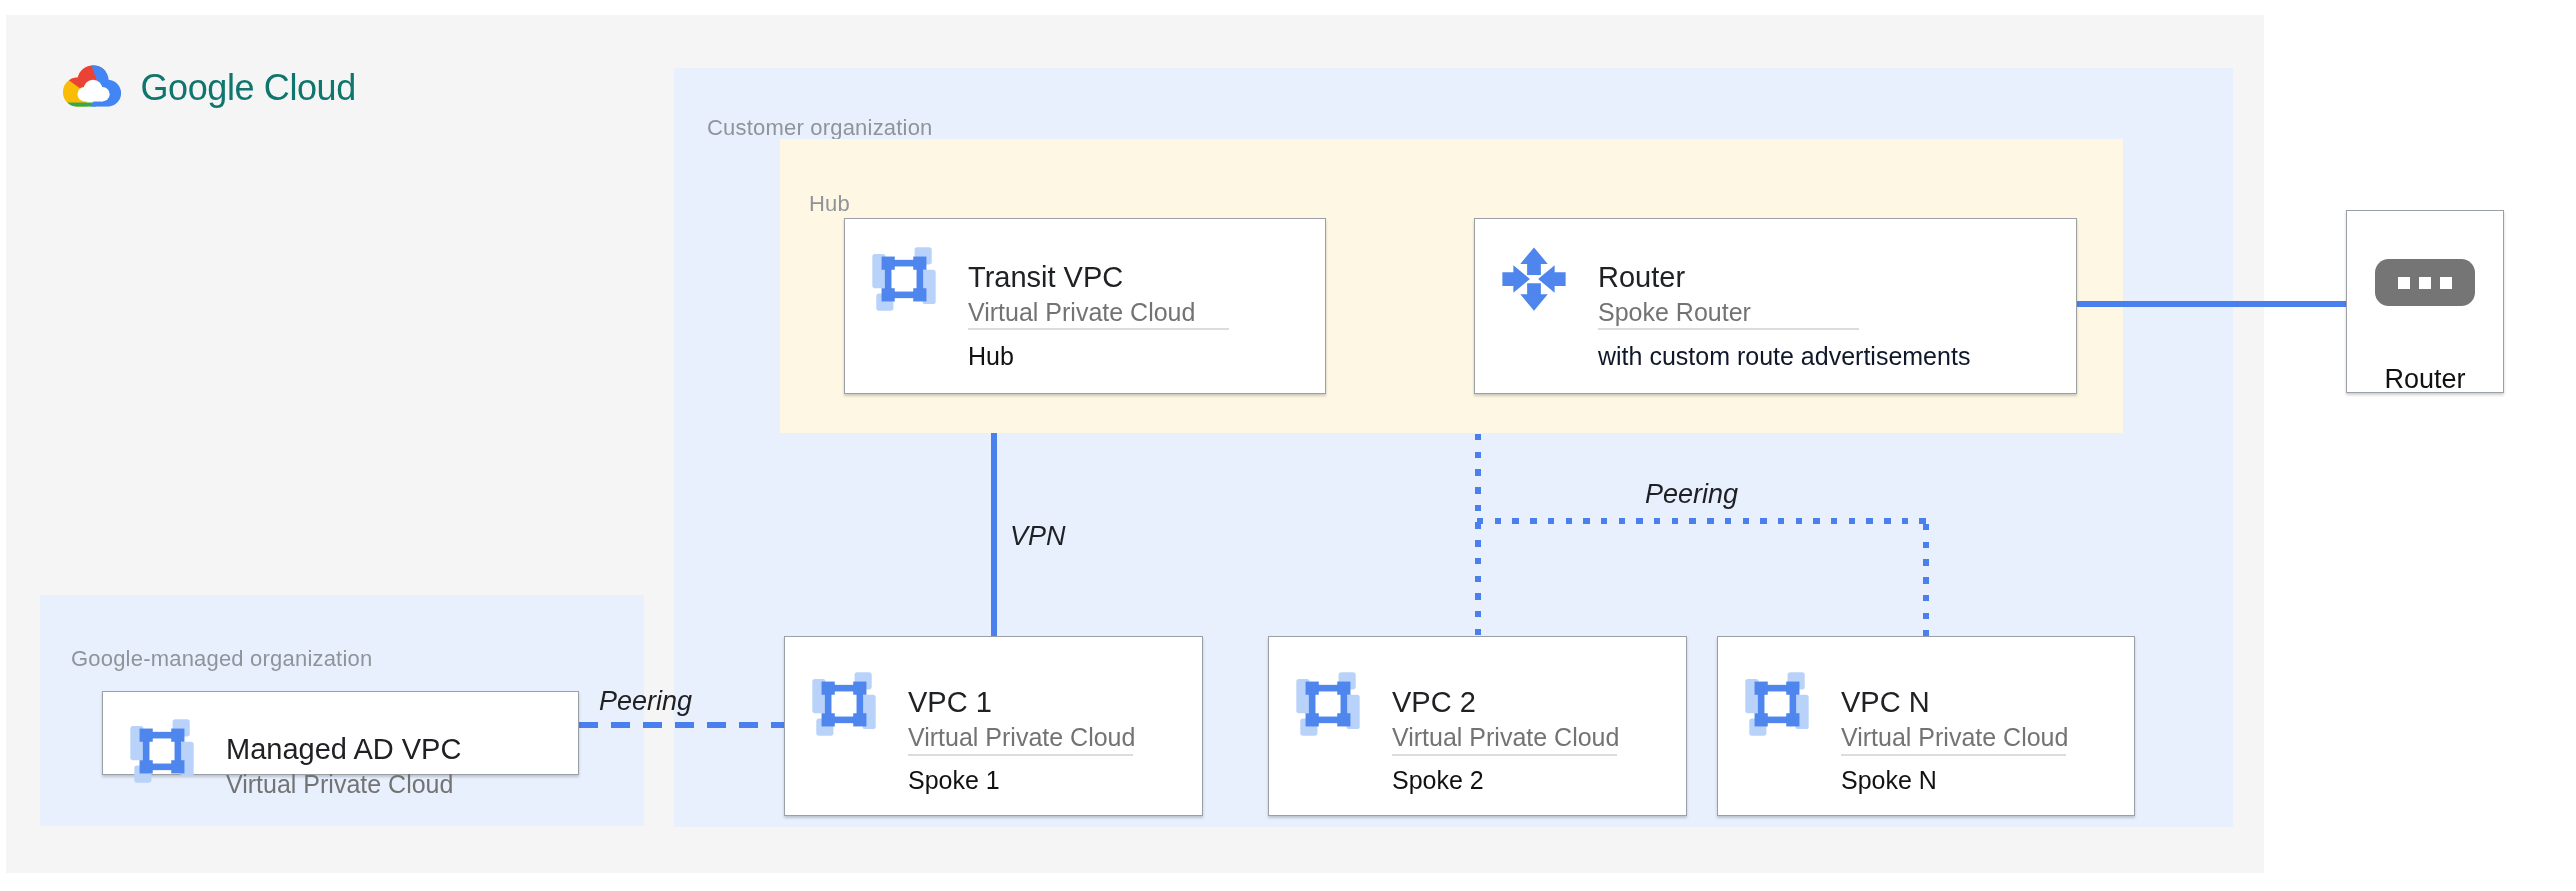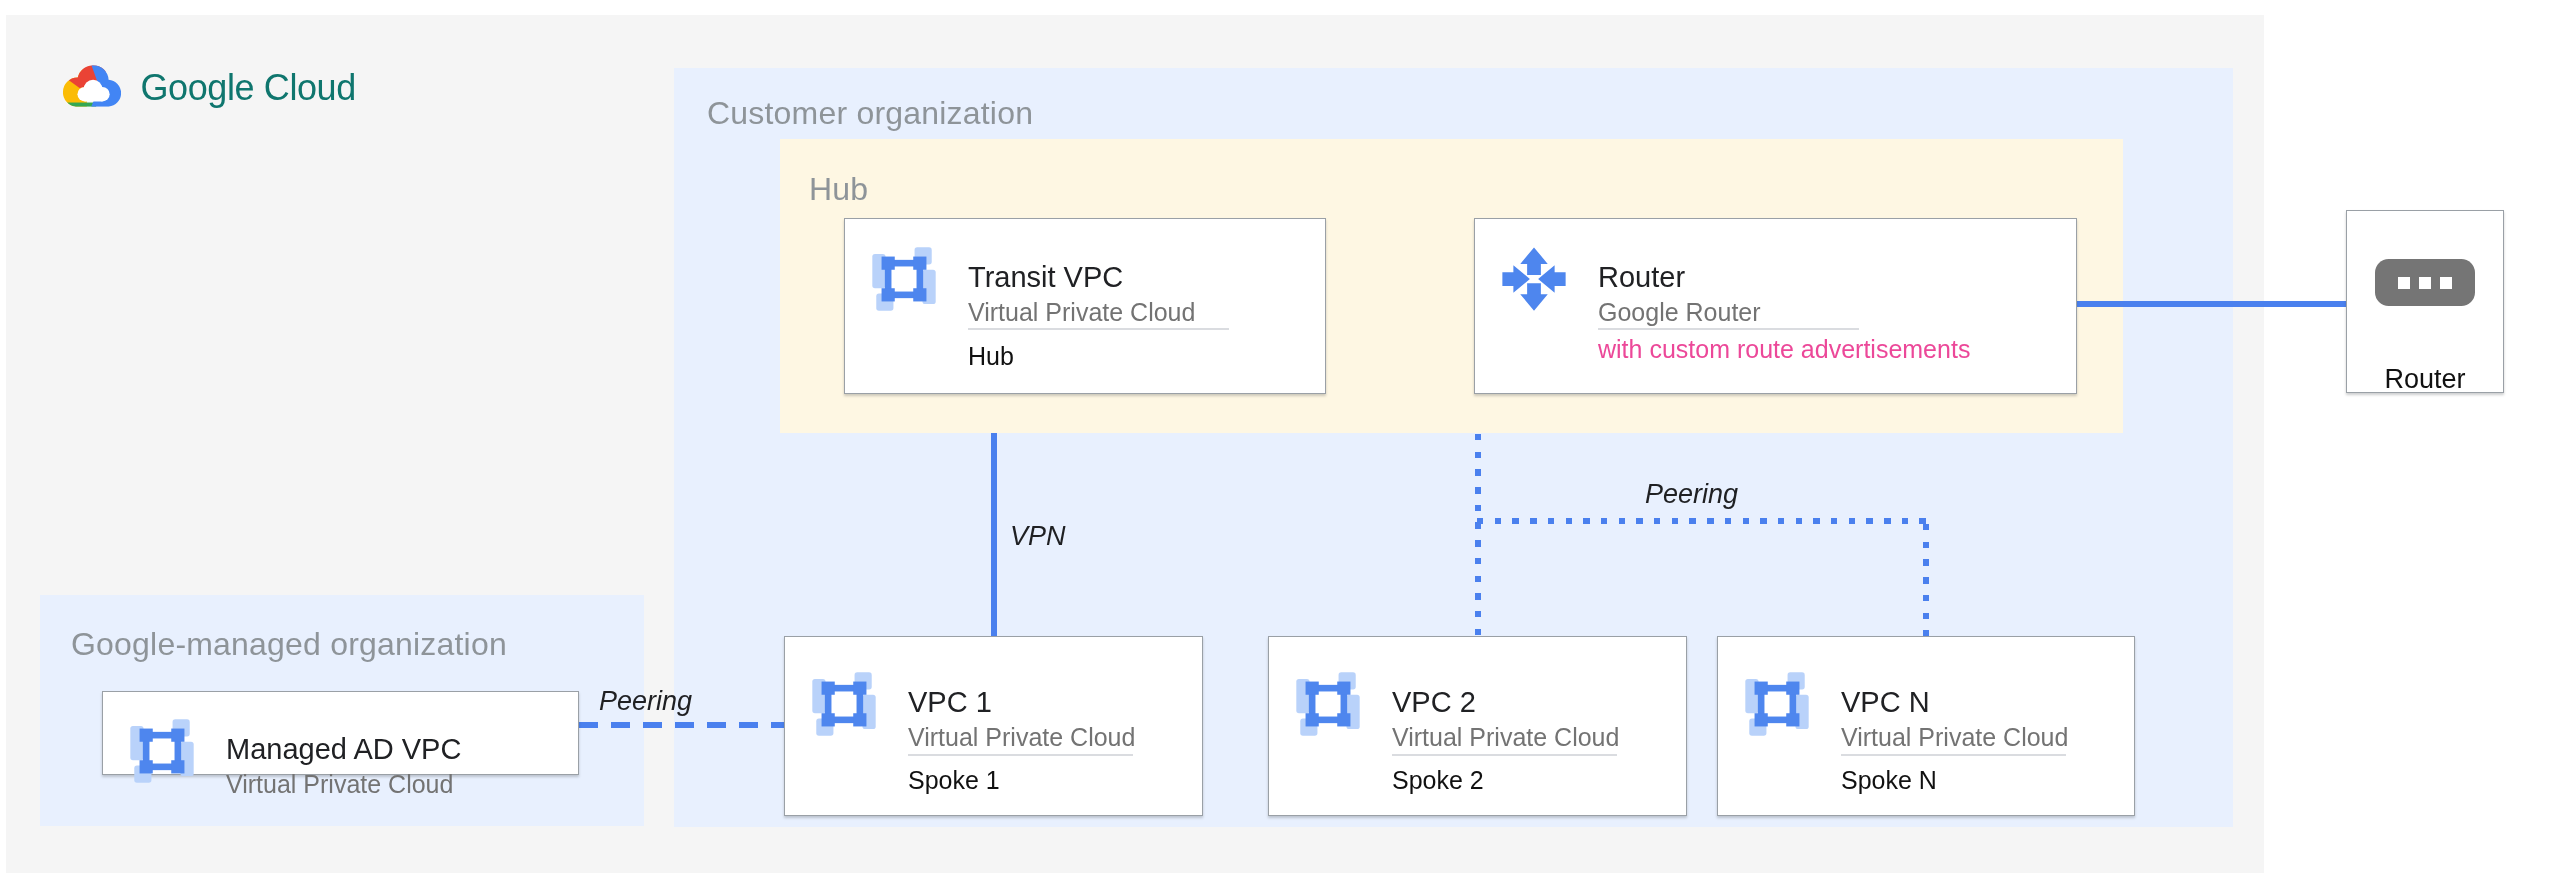--- a/index.html
+++ b/index.html
@@ -9,22 +9,23 @@
     background:#ffffff;
   }
   .abs{position:absolute;}
   
   .outer-gray{left:6.4px;top:15.3px;width:2258px;height:858px;background:#F5F5F5;}
   .panel-customer{left:674px;top:68px;width:1559px;height:759px;background:#E8F0FE;}
   .panel-hub{left:780px;top:139px;width:1343px;height:294px;background:#FEF7E3;}
   .panel-gmo{left:40px;top:595px;width:604px;height:231px;background:#E8F0FE;}
   .panel-onprem{left:2288px;top:125px;width:272px;height:313px;background:#F5F5F5;}
   .panel-label{
-    position:absolute;font-size:32px;color:#8E9499;letter-spacing:0.2px;
+    position:absolute;font-size:22px;color:#8E9499;letter-spacing:0.2px;
     white-space:nowrap;
+    margin-top:20px;
   }
   
   .brand{left:58px;top:61px;display:flex;align-items:center;gap:14.5px;}
   .brand-text{font-size:36px;color:#0f766e;font-weight:400;letter-spacing:-0.4px;}
   
   .gcp-card{
     position:absolute;background:#ffffff;border:0.8px solid #9AA0A6;
     box-shadow:0 1.6px 2.4px rgba(60,64,67,.25);box-sizing:border-box;
   }
   .card-icon{position:absolute;left:26px;top:27px;width:66px;height:66px;}
@@ -151,24 +152,24 @@
     <div class="card-sep" style="top:109px;width:261px;"></div>
     <div class="card-sublabel" style="top:121px;">Hub</div>
   </div>
 
   <div class="gcp-card" style="left:1474px;top:218px;width:603px;height:176px;">
     <svg class="card-icon" viewBox="0 0 48 48">
         <use href="#cloud-router-icon"></use>
       </svg>
     <div class="card-text">
       <div class="card-title">Router</div>
-      <div class="card-sub">Google Router</div>
+      <div class="card-sub">Spoke Router</div>
     </div>
     <div class="card-sep" style="top:109px;width:261px;"></div>
-    <div class="card-sublabel" style="top:114px;color:#ec4899;">with custom route advertisements</div>
+    <div class="card-sublabel" style="top:121px;color:#0f172a;">with custom route advertisements</div>
   </div>
 
   <div class="gcp-card compact" style="left:102px;top:691px;width:477px;height:84px;">
     <svg class="card-icon" viewBox="0 0 50 50">
         <use href="#vpc-icon"></use>
       </svg>
     <div class="card-text">
       <div class="card-title">Managed AD VPC</div>
       <div class="card-sub">Virtual Private Cloud</div>
     </div>

